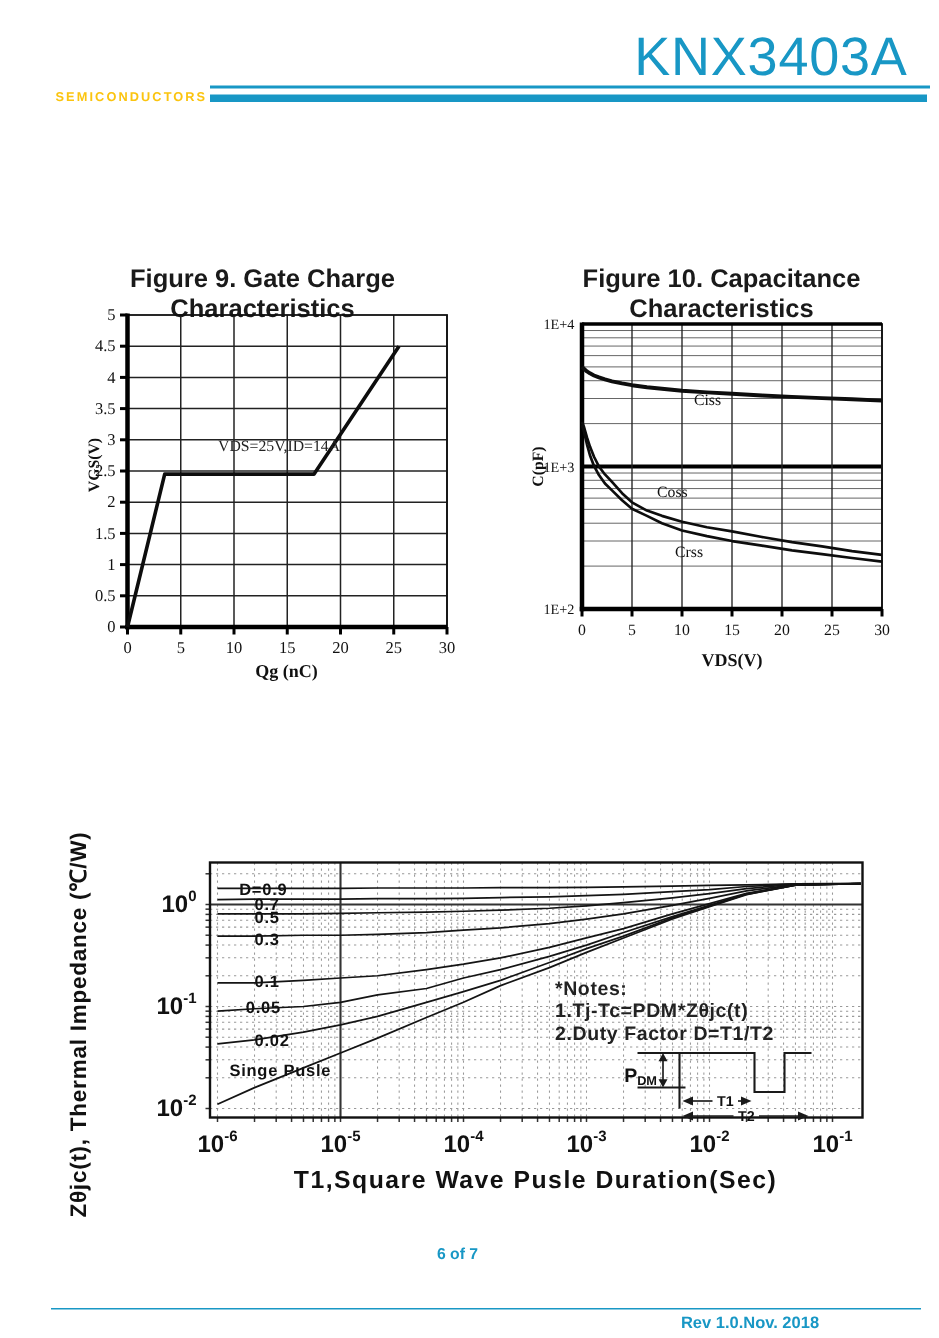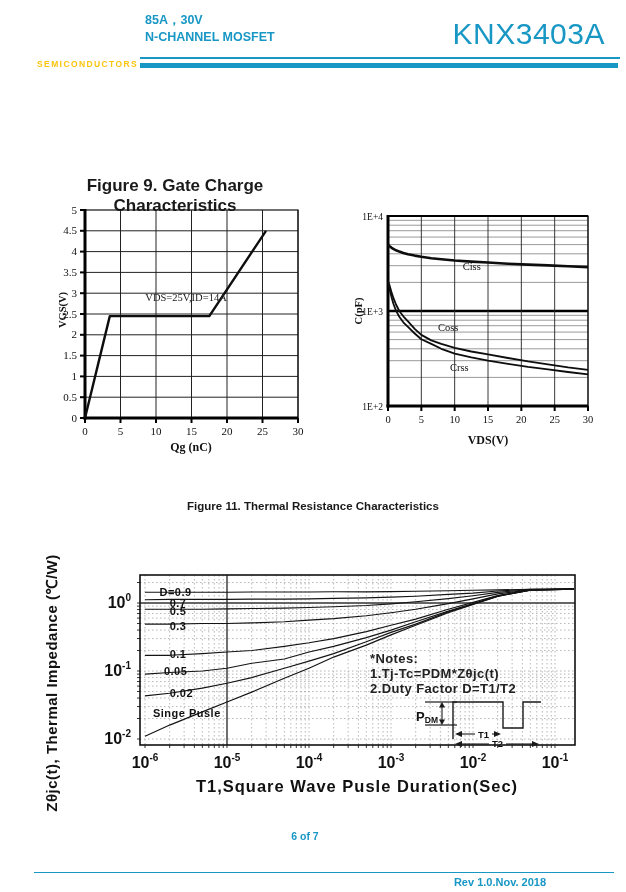--- a/index.html
+++ b/index.html
@@ -6,50 +6,46 @@
   .page{
     position:relative;width:626px;height:892px;background:#ffffff;
     margin:0 auto;overflow:hidden;
     font-family:"Liberation Sans",sans-serif;
   }
   .abs{position:absolute;}
   
   .kia-logo{left:36px;top:8px;font-size:35px;font-weight:bold;letter-spacing:1px;}
   .kia-sub{left:37px;top:59px;font-size:8.5px;letter-spacing:1.4px;font-weight:bold;}
   .spec{left:145px;top:12px;font-size:12.5px;font-weight:bold;line-height:17px;}
-  .part-number{right:21px;top:17px;font-size:30px;letter-spacing:.5px;}
+  .part-number{right:21px;top:17px;font-size:36px;letter-spacing:.5px;}
   .rule{height:1.5px;}
   .rule-thick{height:5px;}
   
   .fig-title{font-size:17px;font-weight:bold;color:#1a1a1a;text-align:center;font-family:"Liberation Sans",sans-serif;}
   .t9{left:30px;top:176px;width:290px;}
   .t10{left:336px;top:176px;width:290px;}
   .t11{left:0;top:500px;width:626px;font-size:11.5px;}
   
   .footer-line{left:34px;top:872px;width:580px;height:1px;}
   .footer-page{left:230px;top:830px;width:150px;text-align:center;font-size:10.5px;font-weight:bold;}
   .footer-rev{left:420px;top:876px;width:160px;text-align:center;font-size:11px;font-weight:bold;}
   svg{position:absolute;overflow:visible;}
 </style>
 </head>
 <body>
 
 <div class="page">
 
   <div class="abs kia-sub" style="color: rgb(251, 196, 15);">SEMICONDUCTORS</div>
-  <div class="abs spec" style="color: rgb(24, 151, 197);">
-    <div>85A，30V</div>
-    <div>N-CHANNEL MOSFET</div>
-  </div>
   <div class="abs part-number" style="color: rgb(24, 151, 197);">KNX3403A</div>
   <div class="abs rule" style="left: 140px; top: 57px; width: 480px; background: rgb(24, 151, 197);"></div>
   <div class="abs rule-thick" style="left: 140px; top: 63px; width: 478px; background: rgb(24, 151, 197);"></div>
 
   <div class="abs fig-title t9">Figure 9. Gate Charge Characteristics</div>
-  <div class="abs fig-title t11">Figure 11. Thermal Resistance Characteristics</div>
+  <div class="abs fig-title t10">Figure 10. Capacitance Characteristics</div>
 
   <svg id="fig9-svg" style="left:30px;top:190px;" width="290" height="270" viewBox="0 0 290 270">
       <line x1="90.5" y1="20" x2="90.5" y2="228" stroke="#222" stroke-width="1"></line>
       <line x1="126" y1="20" x2="126" y2="228" stroke="#222" stroke-width="1"></line>
       <line x1="161.5" y1="20" x2="161.5" y2="228" stroke="#222" stroke-width="1"></line>
       <line x1="197" y1="20" x2="197" y2="228" stroke="#222" stroke-width="1"></line>
       <line x1="232.5" y1="20" x2="232.5" y2="228" stroke="#222" stroke-width="1"></line>
       <line x1="268" y1="20" x2="268" y2="228" stroke="#222" stroke-width="1"></line>
       <line x1="55" y1="207.2" x2="268" y2="207.2" stroke="#222" stroke-width="1"></line>
       <line x1="55" y1="186.4" x2="268" y2="186.4" stroke="#222" stroke-width="1"></line>

